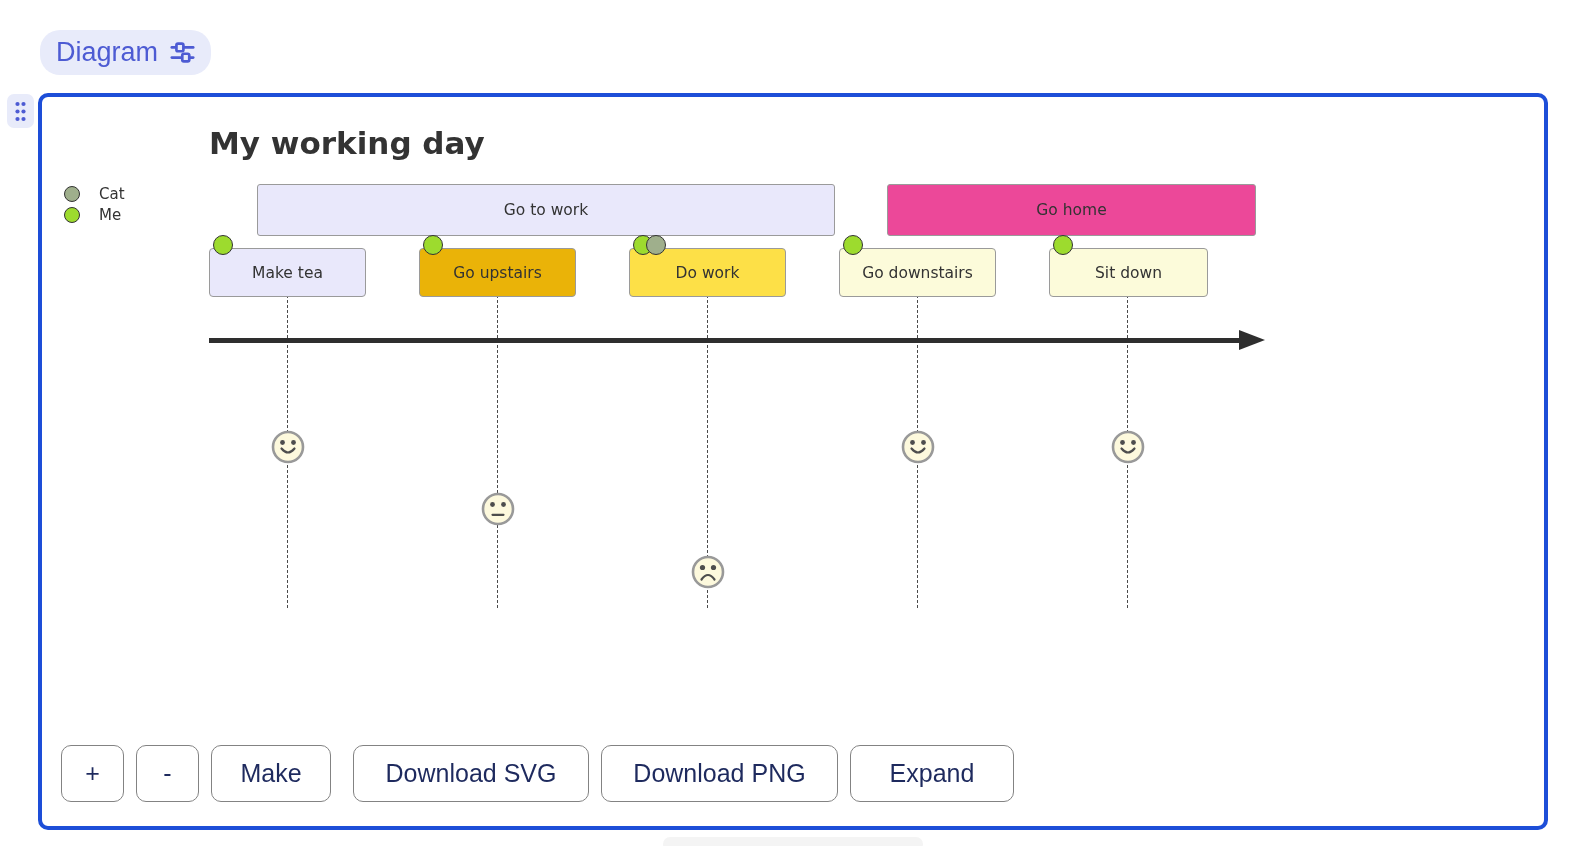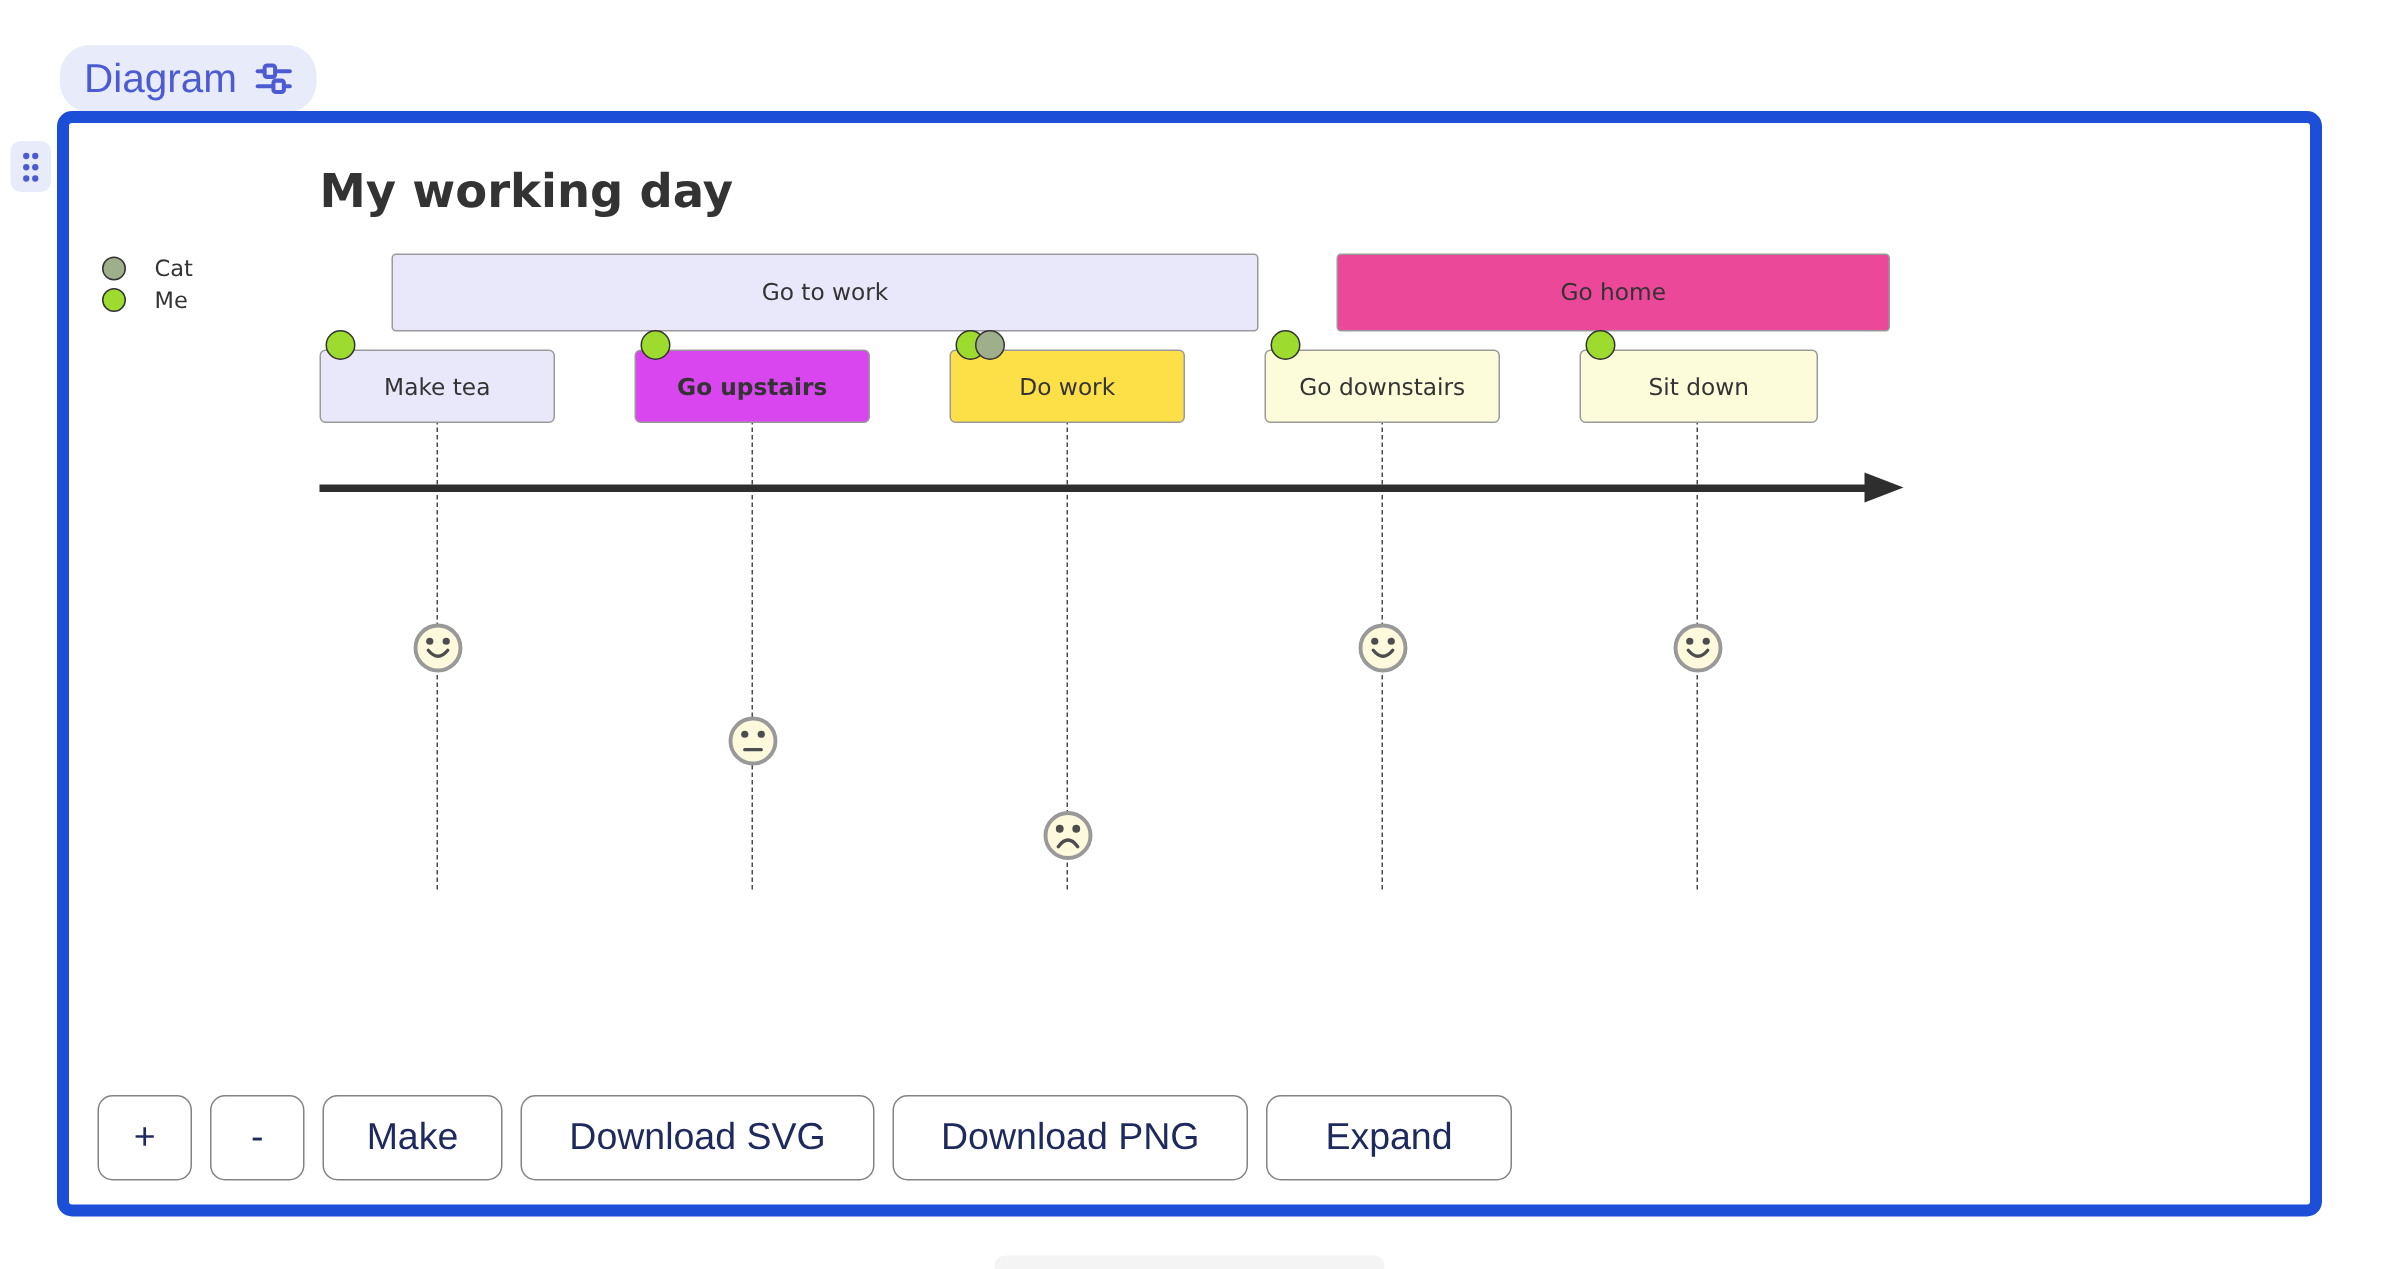--- a/index.html
+++ b/index.html
@@ -14,22 +14,22 @@
     background:#e8ebfa;border-radius:9px;display:flex;align-items:center;gap:11px;
     font-family:"Liberation Sans",sans-serif;font-size:27px;cursor:pointer;
   }
   .drag-handle{
     position:absolute;left:7px;top:94px;width:27px;height:34px;background:#e8ebfa;
     border-radius:7px;display:flex;align-items:center;justify-content:center;cursor:grab;
   }
 
   
   .panel{
-    position:absolute;left:38px;top:74px;width:1510px;height:737px;background:#fff;
-    border:8px solid #1d4ed8;border-radius:10px;box-sizing:border-box;
+    position:absolute;left:38px;top:93px;width:1510px;height:737px;background:#fff;
+    border:4px solid #1d4ed8;border-radius:10px;box-sizing:border-box;
   }
   .canvas{position:absolute;inset:0;}
 
   .journey-title{
     position:absolute;left:167px;top:28px;font-size:31px;font-weight:bold;color:#333;
   }
 
   
   .legend-swatch{
     position:absolute;width:16px;height:16px;border-radius:50%;
@@ -71,21 +71,21 @@
   .face .mouth{fill:none;stroke:#4d4d4d;stroke-width:2.2;stroke-linecap:round;}
 
   
   .btn-row{position:absolute;left:19px;top:648px;display:flex;gap:12px;}
   .btn{
     height:57px;box-sizing:border-box;background:#fff;border:1.7px solid #838383;
     border-radius:10px;display:flex;align-items:center;justify-content:center;
     font-family:"Liberation Sans",sans-serif;font-size:25px;cursor:pointer;
   }
   .w-plus{width:63px;}.w-minus{width:63px;}.w-reset{width:120px;}
-  .w-dsvg{width:236px;}.w-dpng{width:237px;}.w-expand{width:164px;}
+  .w-dsvg{width:236px;margin-left:10px;}.w-dpng{width:237px;}.w-expand{width:164px;}
 
   .bottom-artifact{
     position:absolute;left:663px;top:837px;width:260px;height:14px;
     background:#f4f4f4;border-radius:8px;
   }
 </style>
 </head>
 <body>
 
 <div class="diagram-pill" style="color: rgb(77, 91, 211); border-radius: 20px;">
@@ -136,21 +136,21 @@
     <div class="sec-bar" style="left: 167px; width: 578px; background-color: rgb(233, 232, 251);">
       <span>Go to work</span>
     </div>
     <div class="sec-bar" style="left: 797px; width: 369px; background-color: #ec4899;">
       <span>Go home</span>
     </div>
 
     <div class="task-box" style="left: 167px; background-color: rgb(233, 232, 251);">
       <span>Make tea</span>
     </div>
-    <div class="task-box" style="left: 377px; background-color: #d946ef; font-weight: bold;">
+    <div class="task-box" style="left: 377px; background-color: #eab308;">
       <span>Go upstairs</span>
     </div>
     <div class="task-box" style="left: 587px; background-color: #fde047;">
       <span>Do work</span>
     </div>
     <div class="task-box" style="left: 797px; background-color: rgb(252, 251, 218);">
       <span>Go downstairs</span>
     </div>
     <div class="task-box" style="left: 1007px; width: 159px; background-color: rgb(252, 251, 218);">
       <span>Sit down</span>

